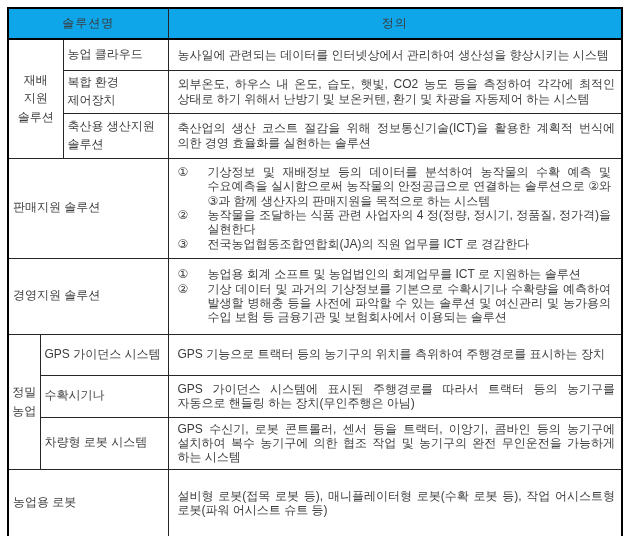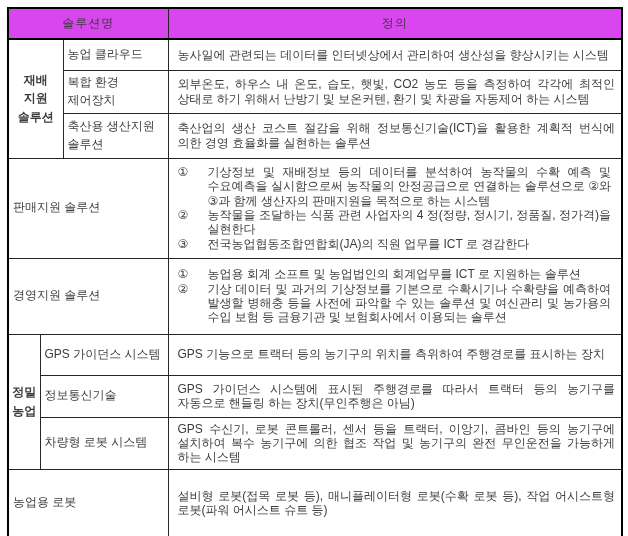--- a/index.html
+++ b/index.html
@@ -1,22 +1,22 @@
 <!DOCTYPE html>
 <html><head>
 <meta charset="utf-8">
 <style>
   html,body{margin:0;padding:0;background:#ffffff;}
   body{width:628px;height:536px;font-family:"Liberation Sans","DejaVu Sans",sans-serif;color:#3c3c3c;}
   .doc{padding:7px;}
   table.main{border-collapse:collapse;table-layout:fixed;width:614px;border:2px solid #000000;}
   col.c1{width:32px;} col.c2{width:23px;} col.c3{width:105px;} col.c4{width:454px;}
   th,td{border:1px solid #262626;font-size:12px;font-weight:normal;vertical-align:middle;overflow:hidden;}
-  th.hdr{background:#d946ef;border-bottom:2px solid #000000;text-align:center;padding:4px 2px;letter-spacing:1px;}
-  td.group{ text-align:center;padding:2px 8px;line-height:1.55;word-break:keep-all;font-weight:bold;}
+  th.hdr{background:#0ea5e9;border-bottom:2px solid #000000;text-align:center;padding:4px 2px;letter-spacing:1px;}
+  td.group{ text-align:center;padding:2px 8px;line-height:1.55;word-break:keep-all;}
   td.group.narrow{padding:11px 3px;}
   td.name{text-align:left;padding:3px 4px;line-height:1.45;word-break:keep-all;}
   td.def{padding:4px 6px 4px 9px;line-height:1.2;text-align:justify;word-break:keep-all;}
   td.def.list{padding:5px 10px 5px 6px;}
   .num-row{display:flex;align-items:flex-start;}
   .num{flex:0 0 30px;padding-left:3px;line-height:1.2;}
   .num-text{flex:1;text-align:justify;line-height:1.2;word-break:keep-all;}
   tr.h31{height:31px;} tr.h43{height:43px;} tr.h45{height:45px;} tr.h100{height:100px;}
   tr.h76{height:76px;} tr.h41{height:41px;} tr.h42{height:42px;} tr.h60{height:68px;}
 </style>
@@ -83,21 +83,21 @@
         </div>
       </td>
     </tr>
 
     <tr class="h41">
       <td class="group narrow" rowspan="3">정밀 농업</td>
       <td class="name" colspan="2">GPS 가이던스 시스템</td>
       <td class="def">GPS 기능으로 트랙터 등의 농기구의 위치를 측위하여 주행경로를 표시하는 장치</td>
     </tr>
     <tr class="h42">
-      <td class="name" colspan="2">정보통신기술</td>
+      <td class="name" colspan="2">수확시기나</td>
       <td class="def">GPS 가이던스 시스템에 표시된 주행경로를 따라서 트랙터 등의 농기구를 자동으로 핸들링 하는 장치(무인주행은 아님)</td>
     </tr>
     <tr class="h45">
       <td class="name" colspan="2">차량형 로봇 시스템</td>
       <td class="def">GPS 수신기, 로봇 콘트롤러, 센서 등을 트랙터, 이앙기, 콤바인 등의 농기구에 설치하여 복수 농기구에 의한 협조 작업 및 농기구의 완전 무인운전을 가능하게 하는 시스템</td>
     </tr>
 
     <tr class="h60">
       <td class="name" colspan="3">농업용 로봇</td>
       <td class="def">설비형 로봇(접목 로봇 등), 매니플레이터형 로봇(수확 로봇 등), 작업 어시스트형 로봇(파워 어시스트 슈트 등)</td>

